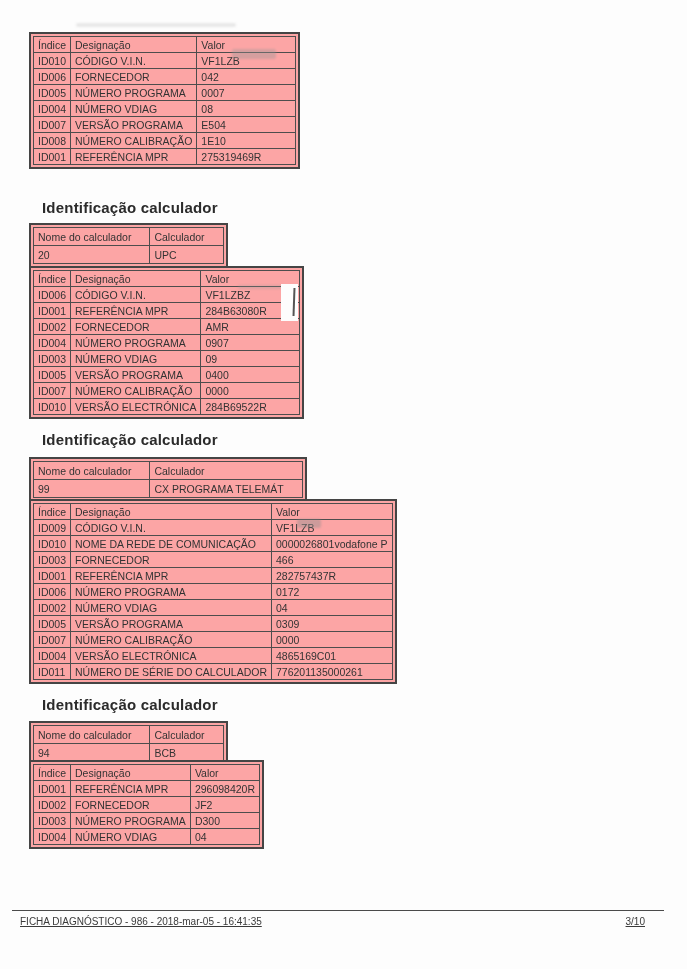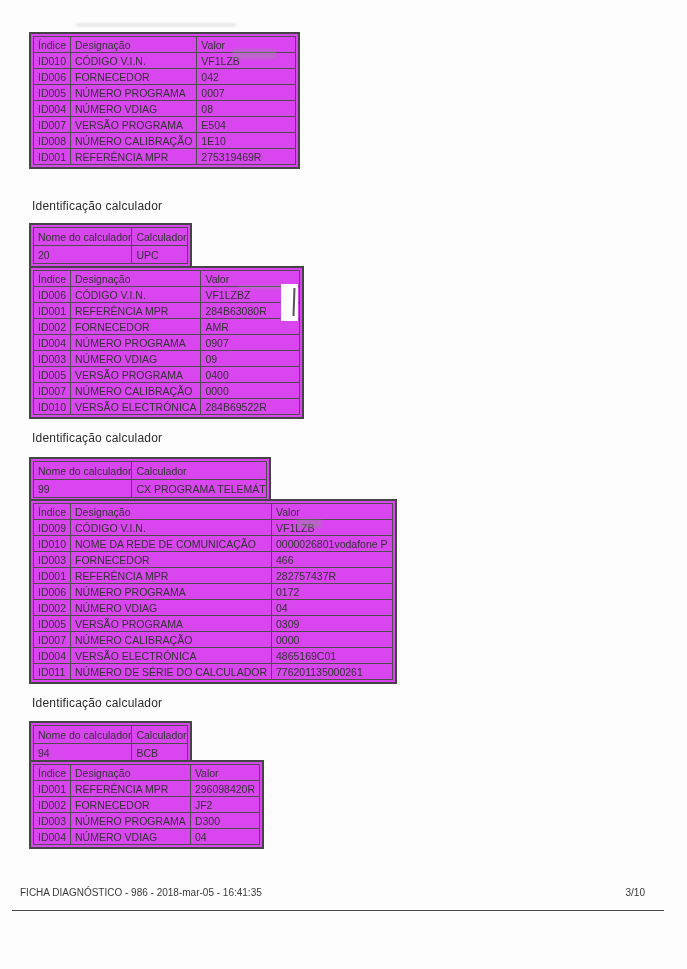--- a/index.html
+++ b/index.html
@@ -11,37 +11,37 @@
     font-family:"Liberation Sans", sans-serif;
     color:#2f2f2f;
     overflow:hidden;
     margin:0 auto;
   }
   
   .tbl-wrap {
     position:absolute;
     border:2px solid #454545;
     padding:2px;
-    background:#d946ef;
+    background:#fca5a5;
     display:inline-block;
   }
   table { border-collapse:collapse; table-layout:fixed; }
   th, td {
     border:1px solid #4d4d4d;
     font-size:10.5px;
     font-weight:normal;
     text-align:left;
     padding:2px 4px 1px 4px;
     white-space:nowrap;
     overflow:hidden;
     color:#333;
     height:16px;
     line-height:12px;
   }
-  .nome th, .nome td { height:18px; padding:3px 0 2px 4px; }
+  .nome th, .nome td { height:18px; padding:3px 18px 2px 4px; }
 
   
   .t1 th:nth-child(1), .t2 th:nth-child(1) { width:35px; }
   .t1 th:nth-child(2), .t2 th:nth-child(2) { width:120px; }
   .t1 th:nth-child(3), .t2 th:nth-child(3) { width:99px; }
 
   .t3 th:nth-child(1) { width:35px; }
   .t3 th:nth-child(2) { width:184px; }
   .t3 th:nth-child(3) { width:104px; }
 
@@ -50,23 +50,23 @@
   .t4 th:nth-child(3) { width:63px; }
 
   .nome2 th:nth-child(1), .nome4 th:nth-child(1) { width:97px; }
   .nome2 th:nth-child(2) { width:53px; }
   .nome3 th:nth-child(1) { width:97px; }
   .nome3 th:nth-child(2) { width:120px; }
   .nome4 th:nth-child(2) { width:50px; }
 
   .section-heading {
     position:absolute;
-    left:32px;
-    font-size:12px;
-    font-weight:normal;
+    left:42px;
+    font-size:15px;
+    font-weight:bold;
     color:#2b2b2b;
     letter-spacing:0.2px;
   }
 
   
   .smudge {
     position:absolute;
     background:rgba(150,150,150,0.38);
     filter:blur(1.2px);
     border-radius:2px;
@@ -86,23 +86,24 @@
   }
 
   #footer-line {
     position:absolute;
     left:12px; top:910px;
     width:652px; height:0;
     border-top:1.5px solid #4a4a4a;
   }
   .footer-text {
     position:absolute;
-    top:887px;
+    top:916px;
     font-size:10px;
     color:#3a3a3a;
+    text-decoration:underline;
   }
   #footer-left { left:20px; }
   #footer-right { right:42px; }
 </style>
 </head>
 <body>
 
 <div id="page">
 
   <div class="tbl-wrap" style="left:29px; top:32px;">

